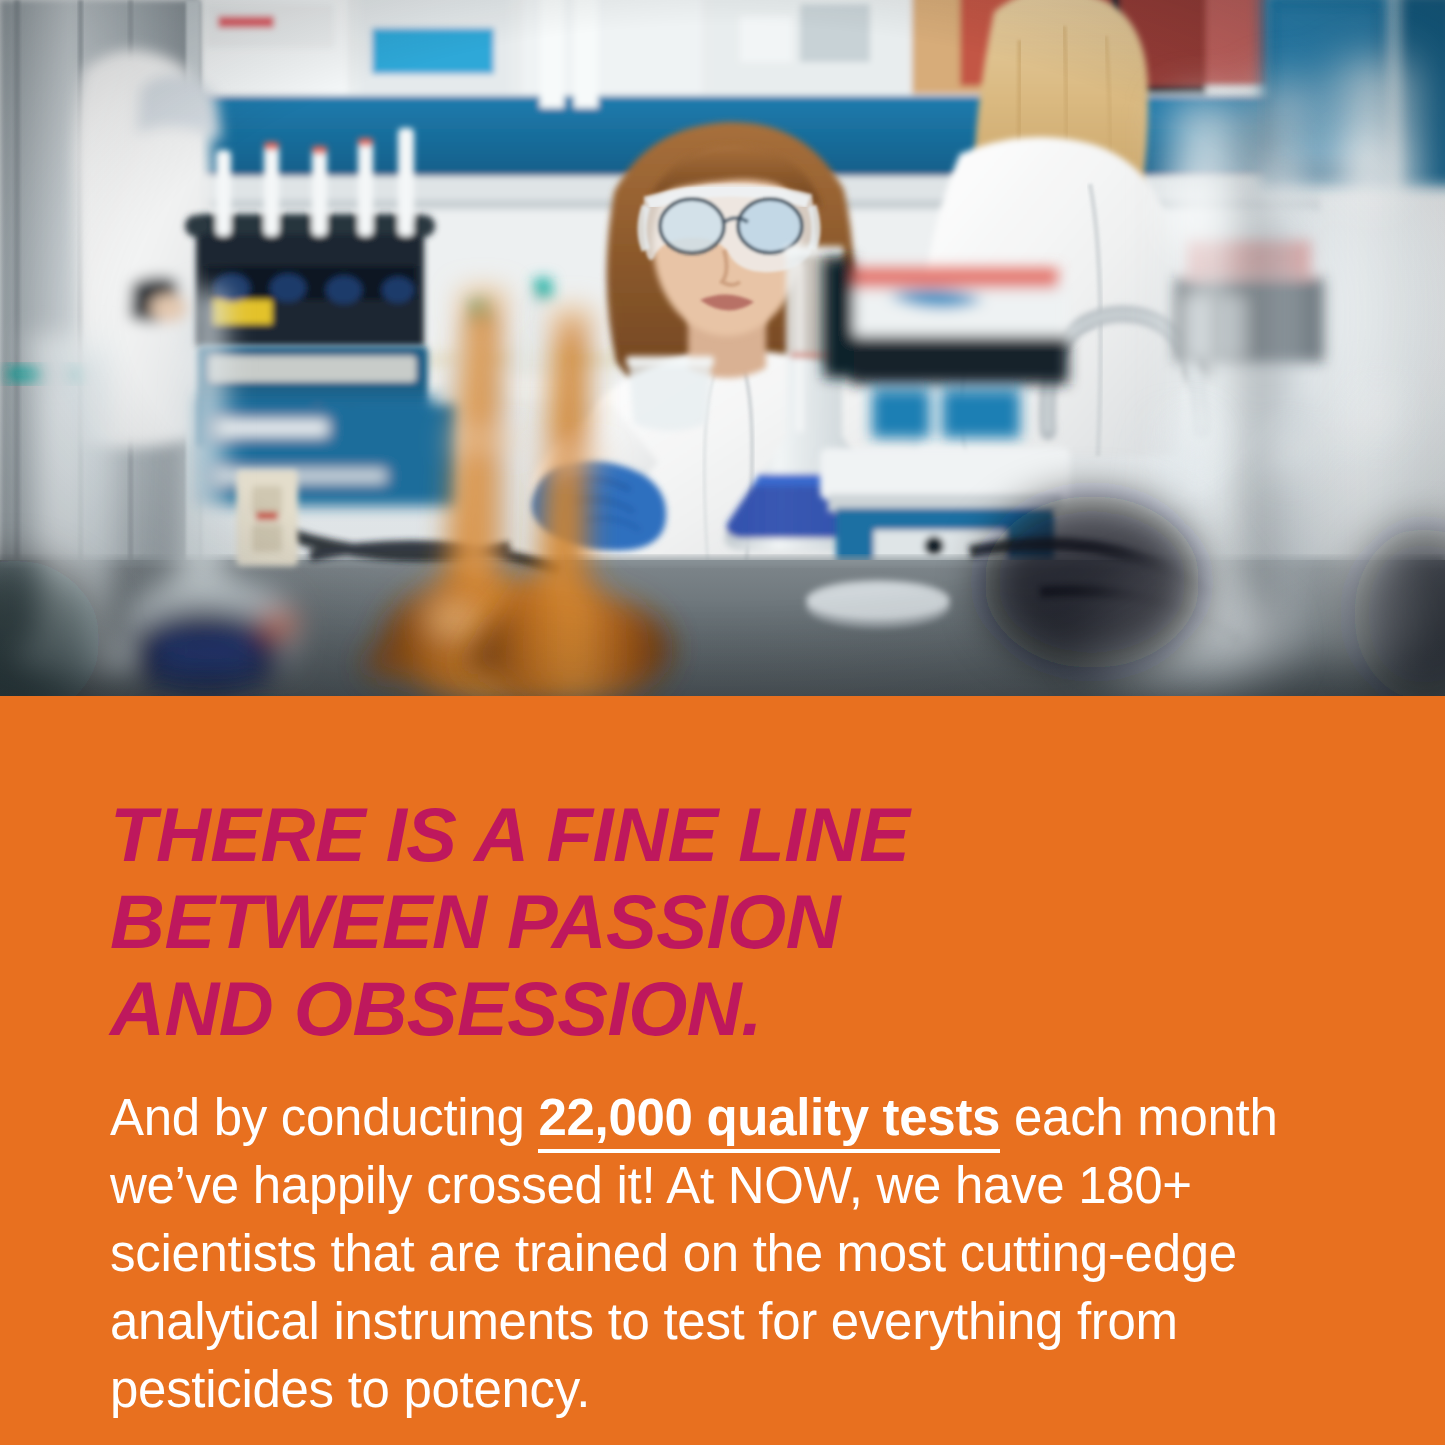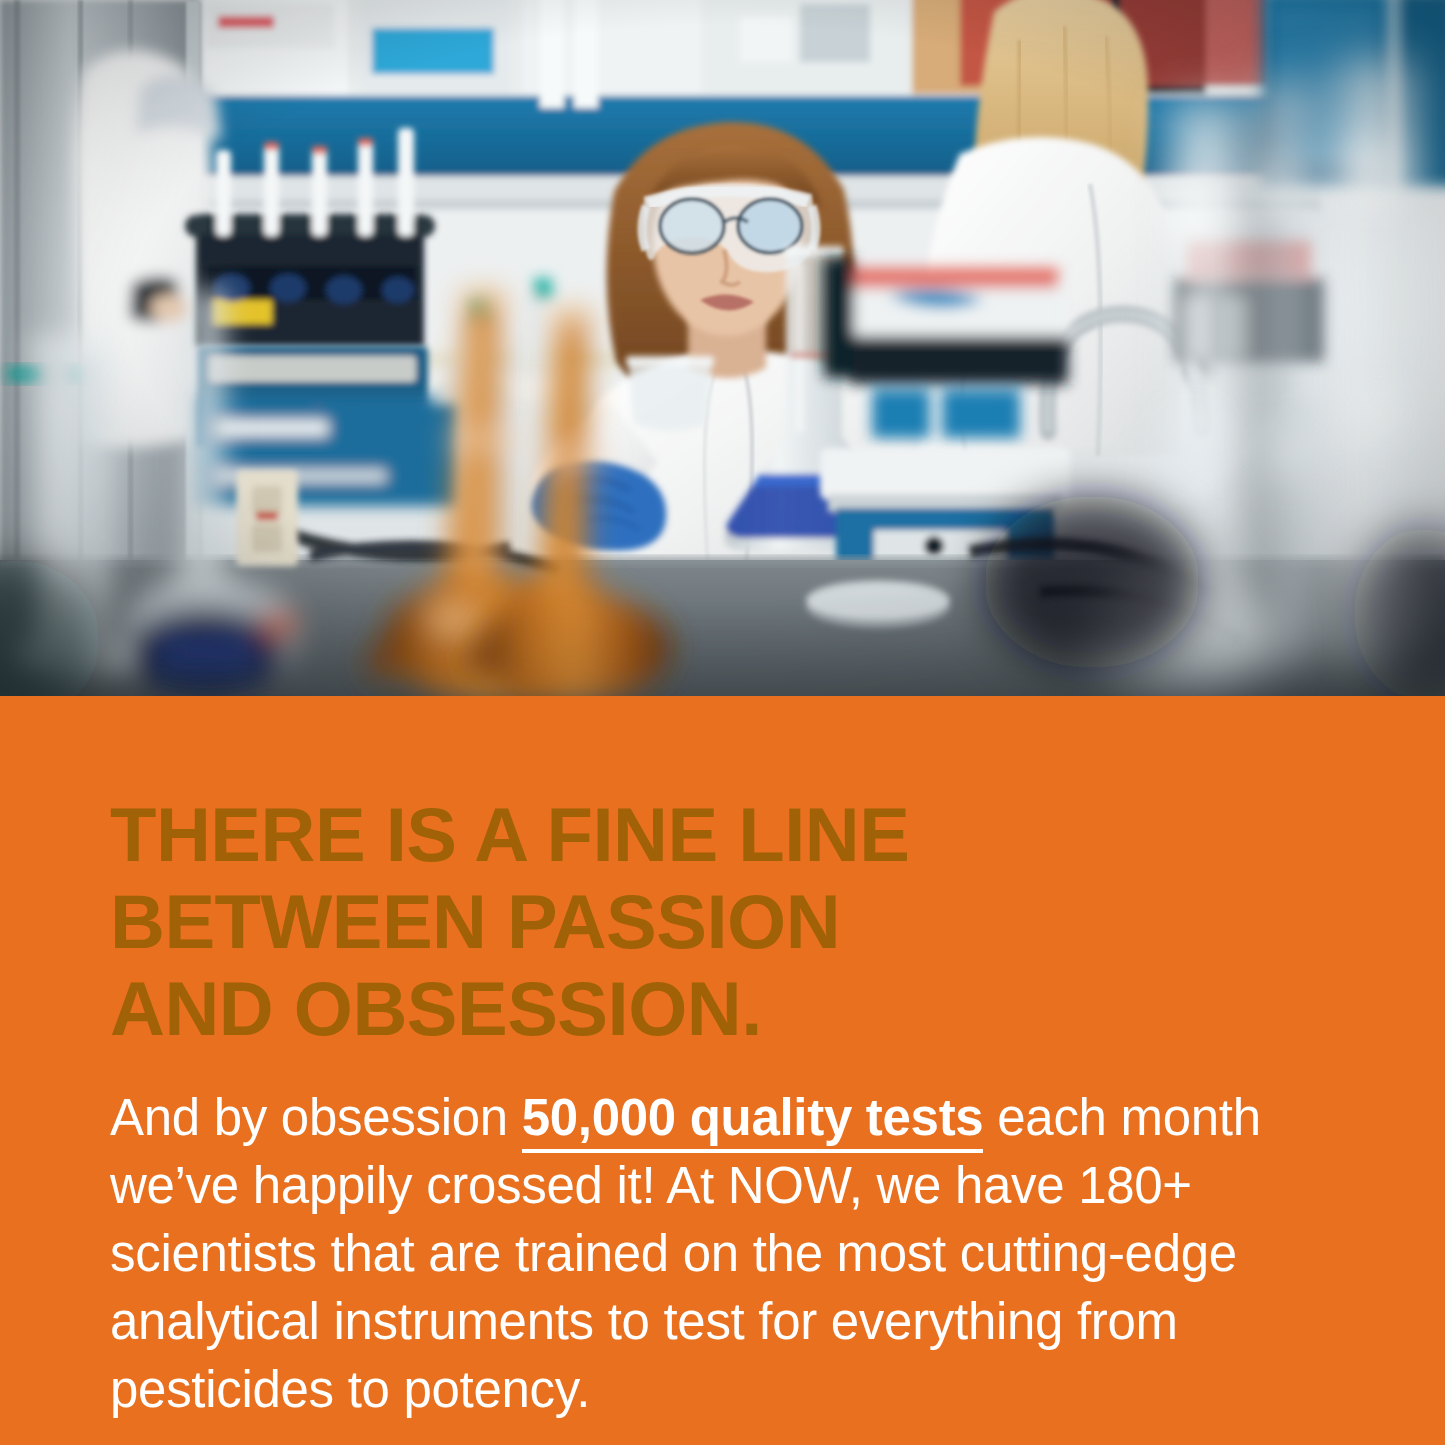--- a/index.html
+++ b/index.html
@@ -45,28 +45,29 @@
     width: 1445px;
     height: 749px;
     background: #e8701f;
   }
 
   #headline {
     position: absolute;
     left: 110px;
     top: 740px;
     width: 1260px;
-    color: #a16207;
+    color: #be185d;
     font-family: "Liberation Sans", sans-serif;
     font-weight: bold;
     font-size: 76px;
     line-height: 87px;
     letter-spacing: -0.5px;
     text-transform: uppercase;
     white-space: pre-line;
+    font-style: italic;
   }
 
   #body-copy {
     position: absolute;
     left: 110px;
     top: 1033px;
     width: 1235px;
     color: #ffffff;
     font-family: "Liberation Sans", sans-serif;
     font-weight: normal;
@@ -462,15 +463,15 @@
       <rect x="0" y="0" width="1445" height="696" fill="url(#vignette)"></rect>
     </svg>
   </div>
 
   <div id="panel"></div>
 
   <h1 id="headline">There is a fine line
 between passion
 and obsession.</h1>
 
-  <p id="body-copy"><span>And by obsession </span><span class="emphasis">50,000 quality tests</span><span> each month we’ve happily crossed it! At NOW, we have 180+ scientists that are trained on the most cutting-edge analytical instruments to test for everything from pesticides to potency.</span></p>
+  <p id="body-copy"><span>And by conducting </span><span class="emphasis">22,000 quality tests</span><span> each month we’ve happily crossed it! At NOW, we have 180+ scientists that are trained on the most cutting-edge analytical instruments to test for everything from pesticides to potency.</span></p>
 
 </div>
 
 </body></html>

